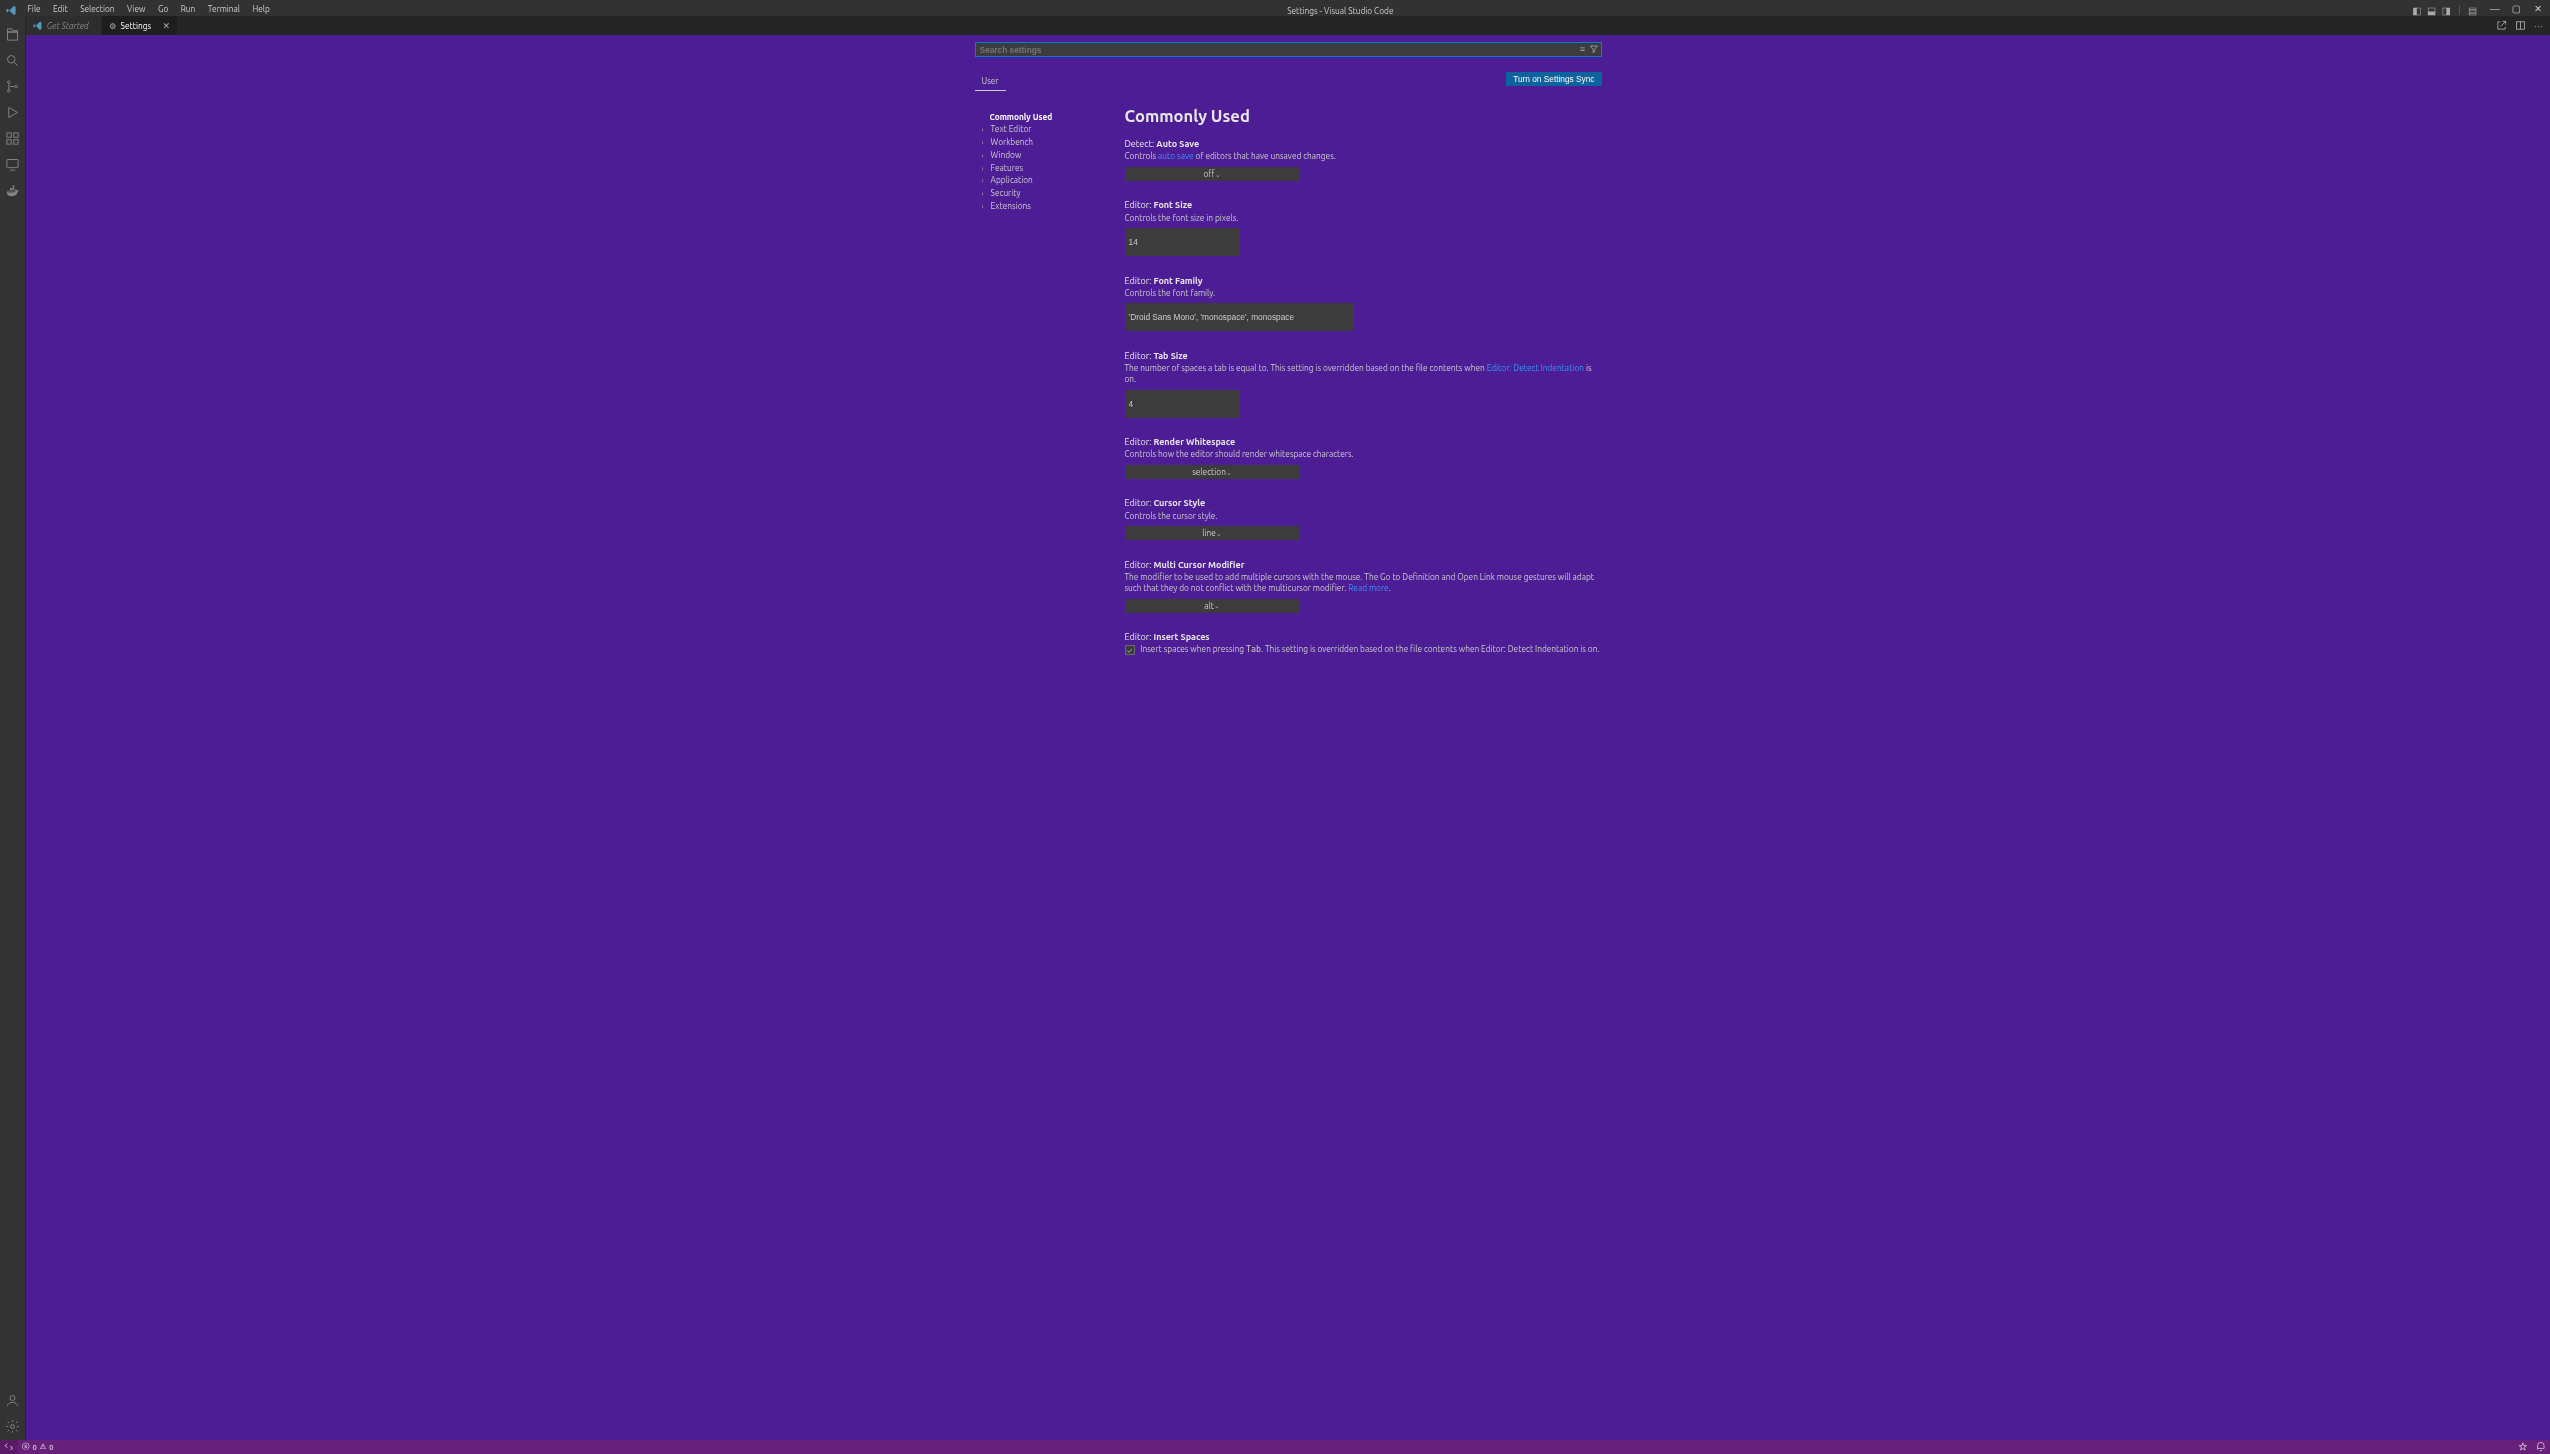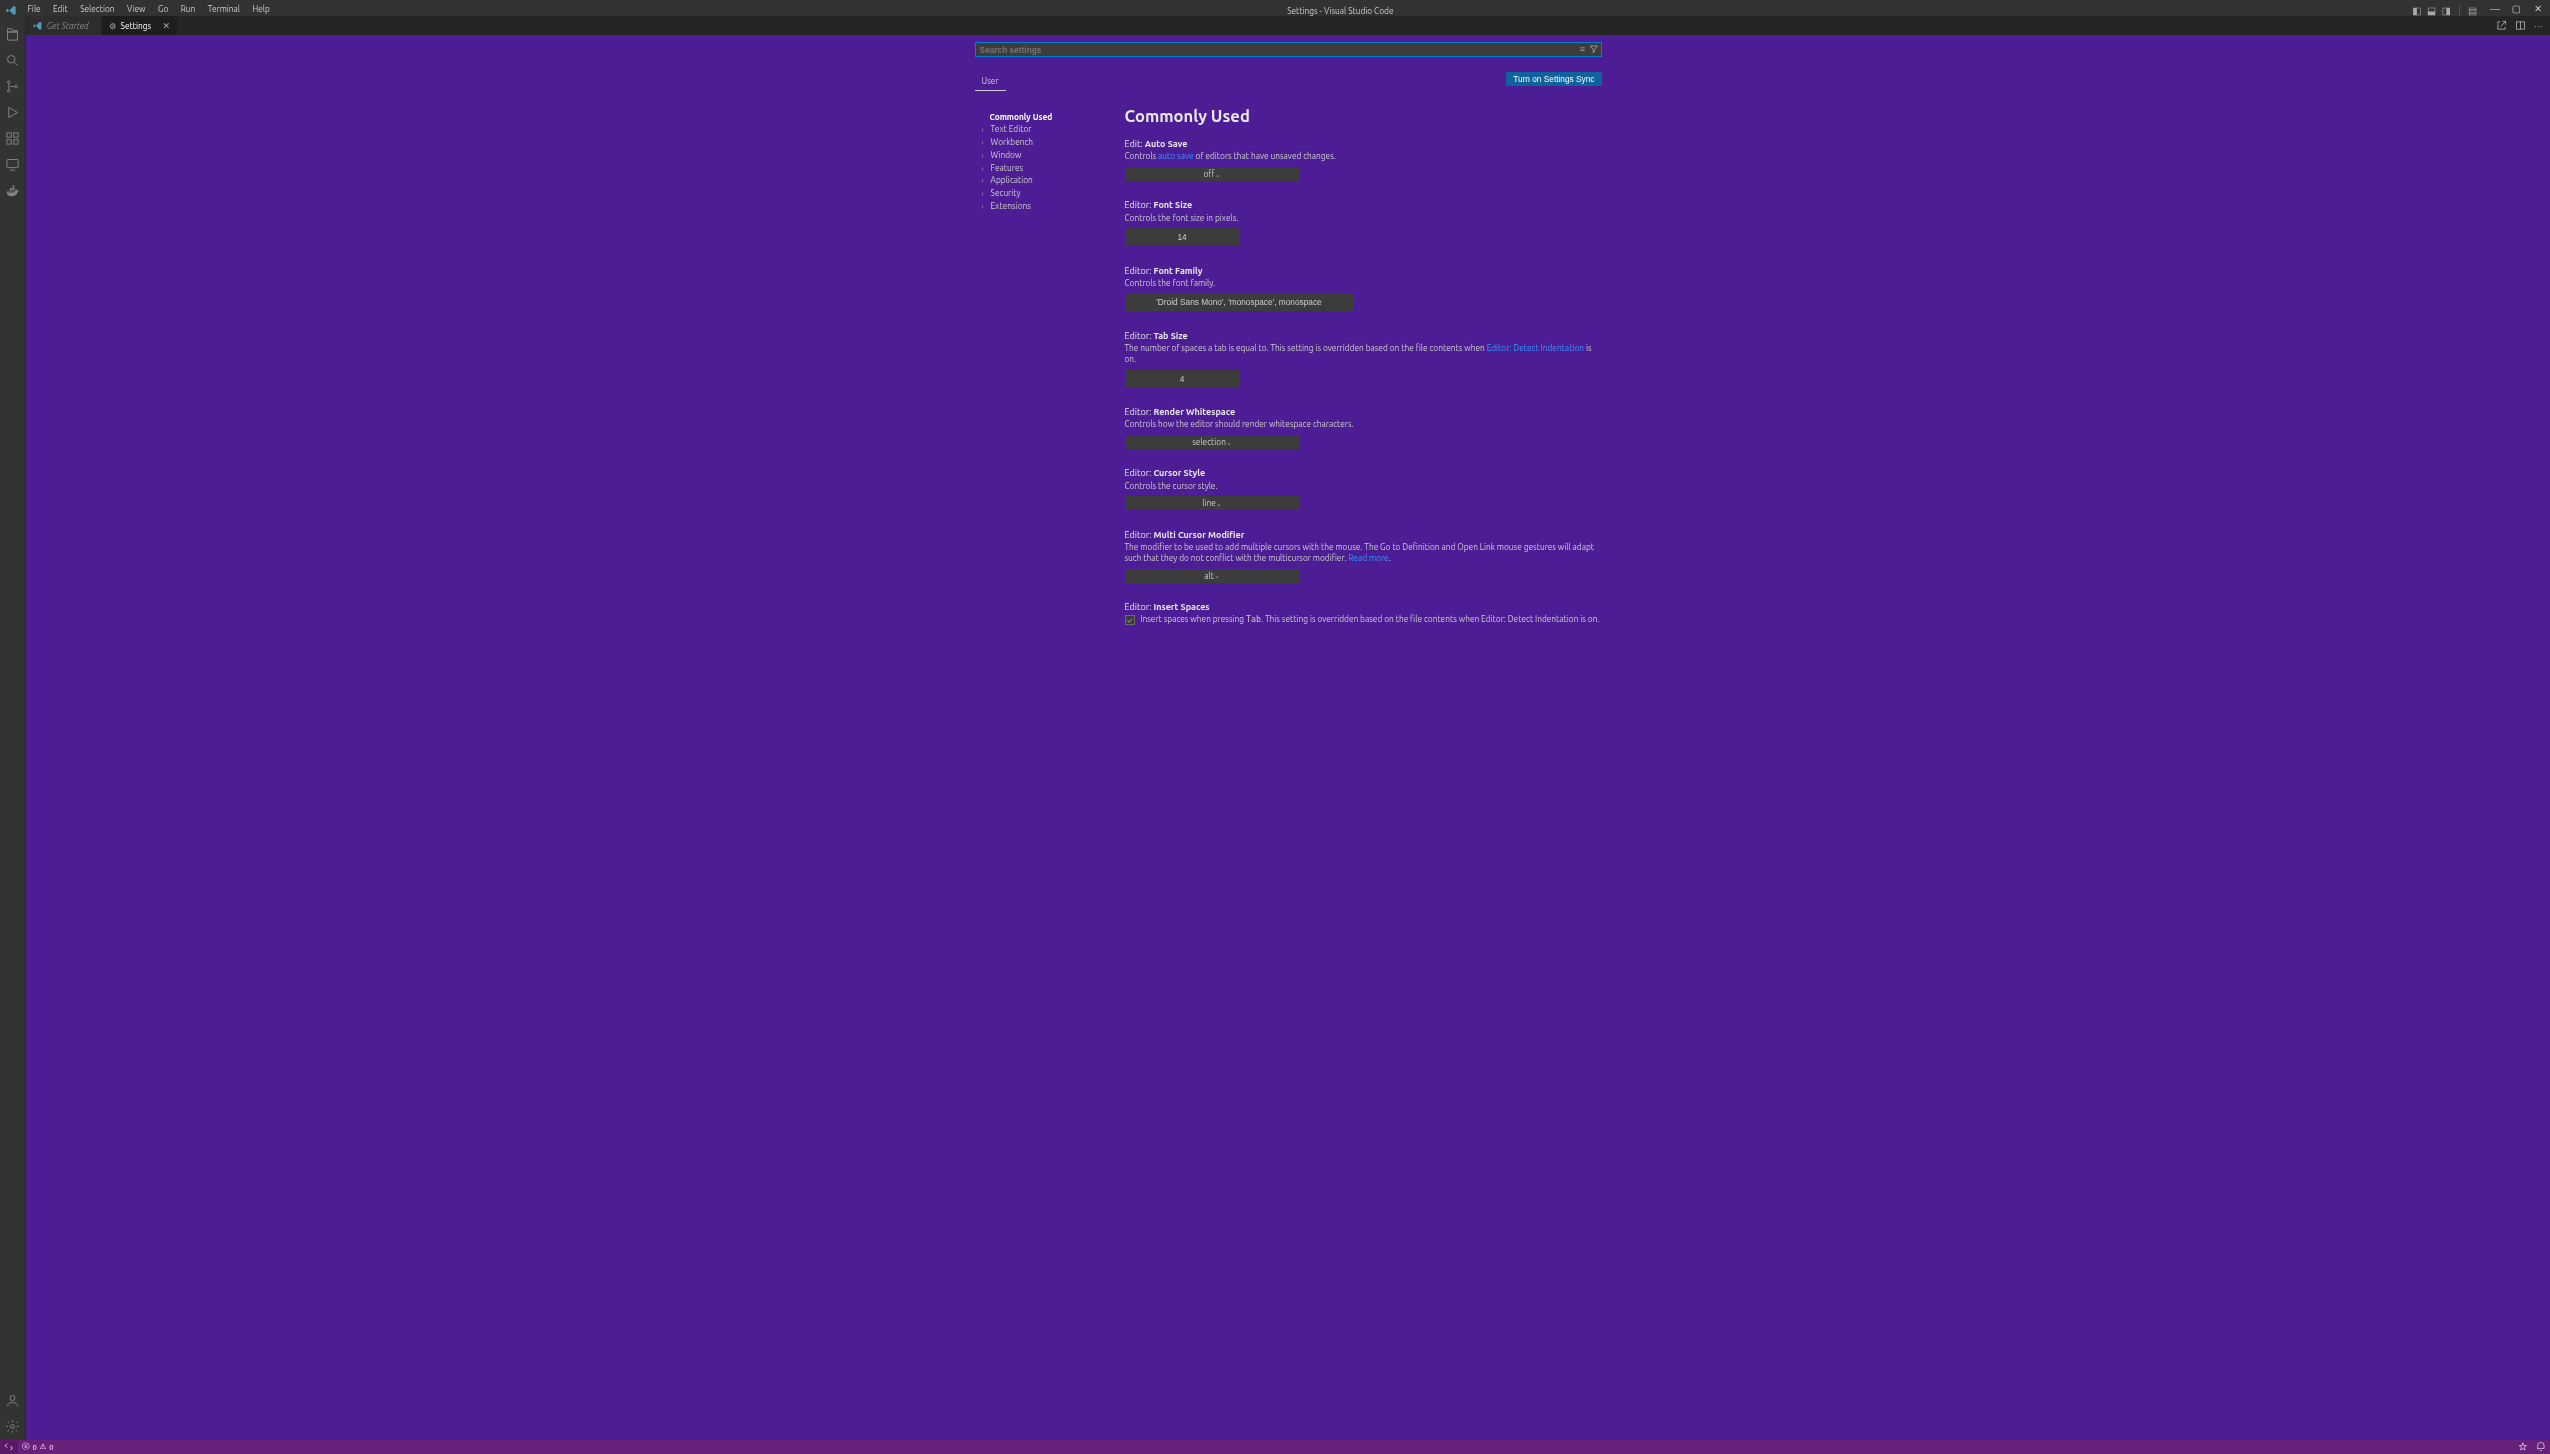--- a/index.html
+++ b/index.html
@@ -96,22 +96,22 @@
 
 .dropdown {
   width:175px; height:14px; background:#3c3c3c; border:0.7px solid #3c3c3c;
   display:flex; align-items:center; justify-content:center;
   padding:0 4.1px; font-size:8.3px; color:#ccc;
 }
 .dropdown .chev-d { color:#aaa; font-size:7px; }
 .text-input-num { width:115px; }
 .text-input-wide { width:229px; }
 .text-input {
-  height:18px; background:#3c3c3c; border:none;
-  padding:0 4.1px; font-size:8.3px; color:#ccc; outline:none;text-align:center;
+  height:28px; background:#3c3c3c; border:none;
+  padding:0 4.1px; font-size:8.3px; color:#ccc; outline:none;
 }
 .checkbox-row { display:flex; align-items:flex-start; gap:5.5px; font-size:8.3px; color:#ccc; }
 .checkbox {
   width:10.4px; height:10.4px; background:#3c3c3c; border:0.7px solid #6b6b6b;
   display:flex; align-items:center; justify-content:center; color:#ccc; font-size:7.6px; flex-shrink:0;
   margin-top:0.7px;
 }
 
 .statusbar {
   height:14.5px; background:#68217a; color:#fff;
@@ -303,21 +303,21 @@
           <div class="toc-item">
               <span class="chev">›</span>
               <span>Extensions</span>
             </div>
         </div>
 
         <div class="settings-content">
           <h1>Commonly Used</h1>
 
           <div class="setting">
-            <div class="setting-title"><span class="prefix">Edit: </span><span class="name">Auto Save</span></div>
+            <div class="setting-title"><span class="prefix">Detect: </span><span class="name">Auto Save</span></div>
             <div class="setting-desc"><span>Controls </span><span class="link">auto save</span><span> of editors that have unsaved changes.</span></div>
             <div class="dropdown">
                 <span>off</span>
                 <span class="chev-d">⌄</span>
               </div>
           </div>
 
           <div class="setting">
             <div class="setting-title"><span class="prefix">Editor: </span><span class="name">Font Size</span></div>
             <div class="setting-desc">Controls the font size in pixels.</div>

